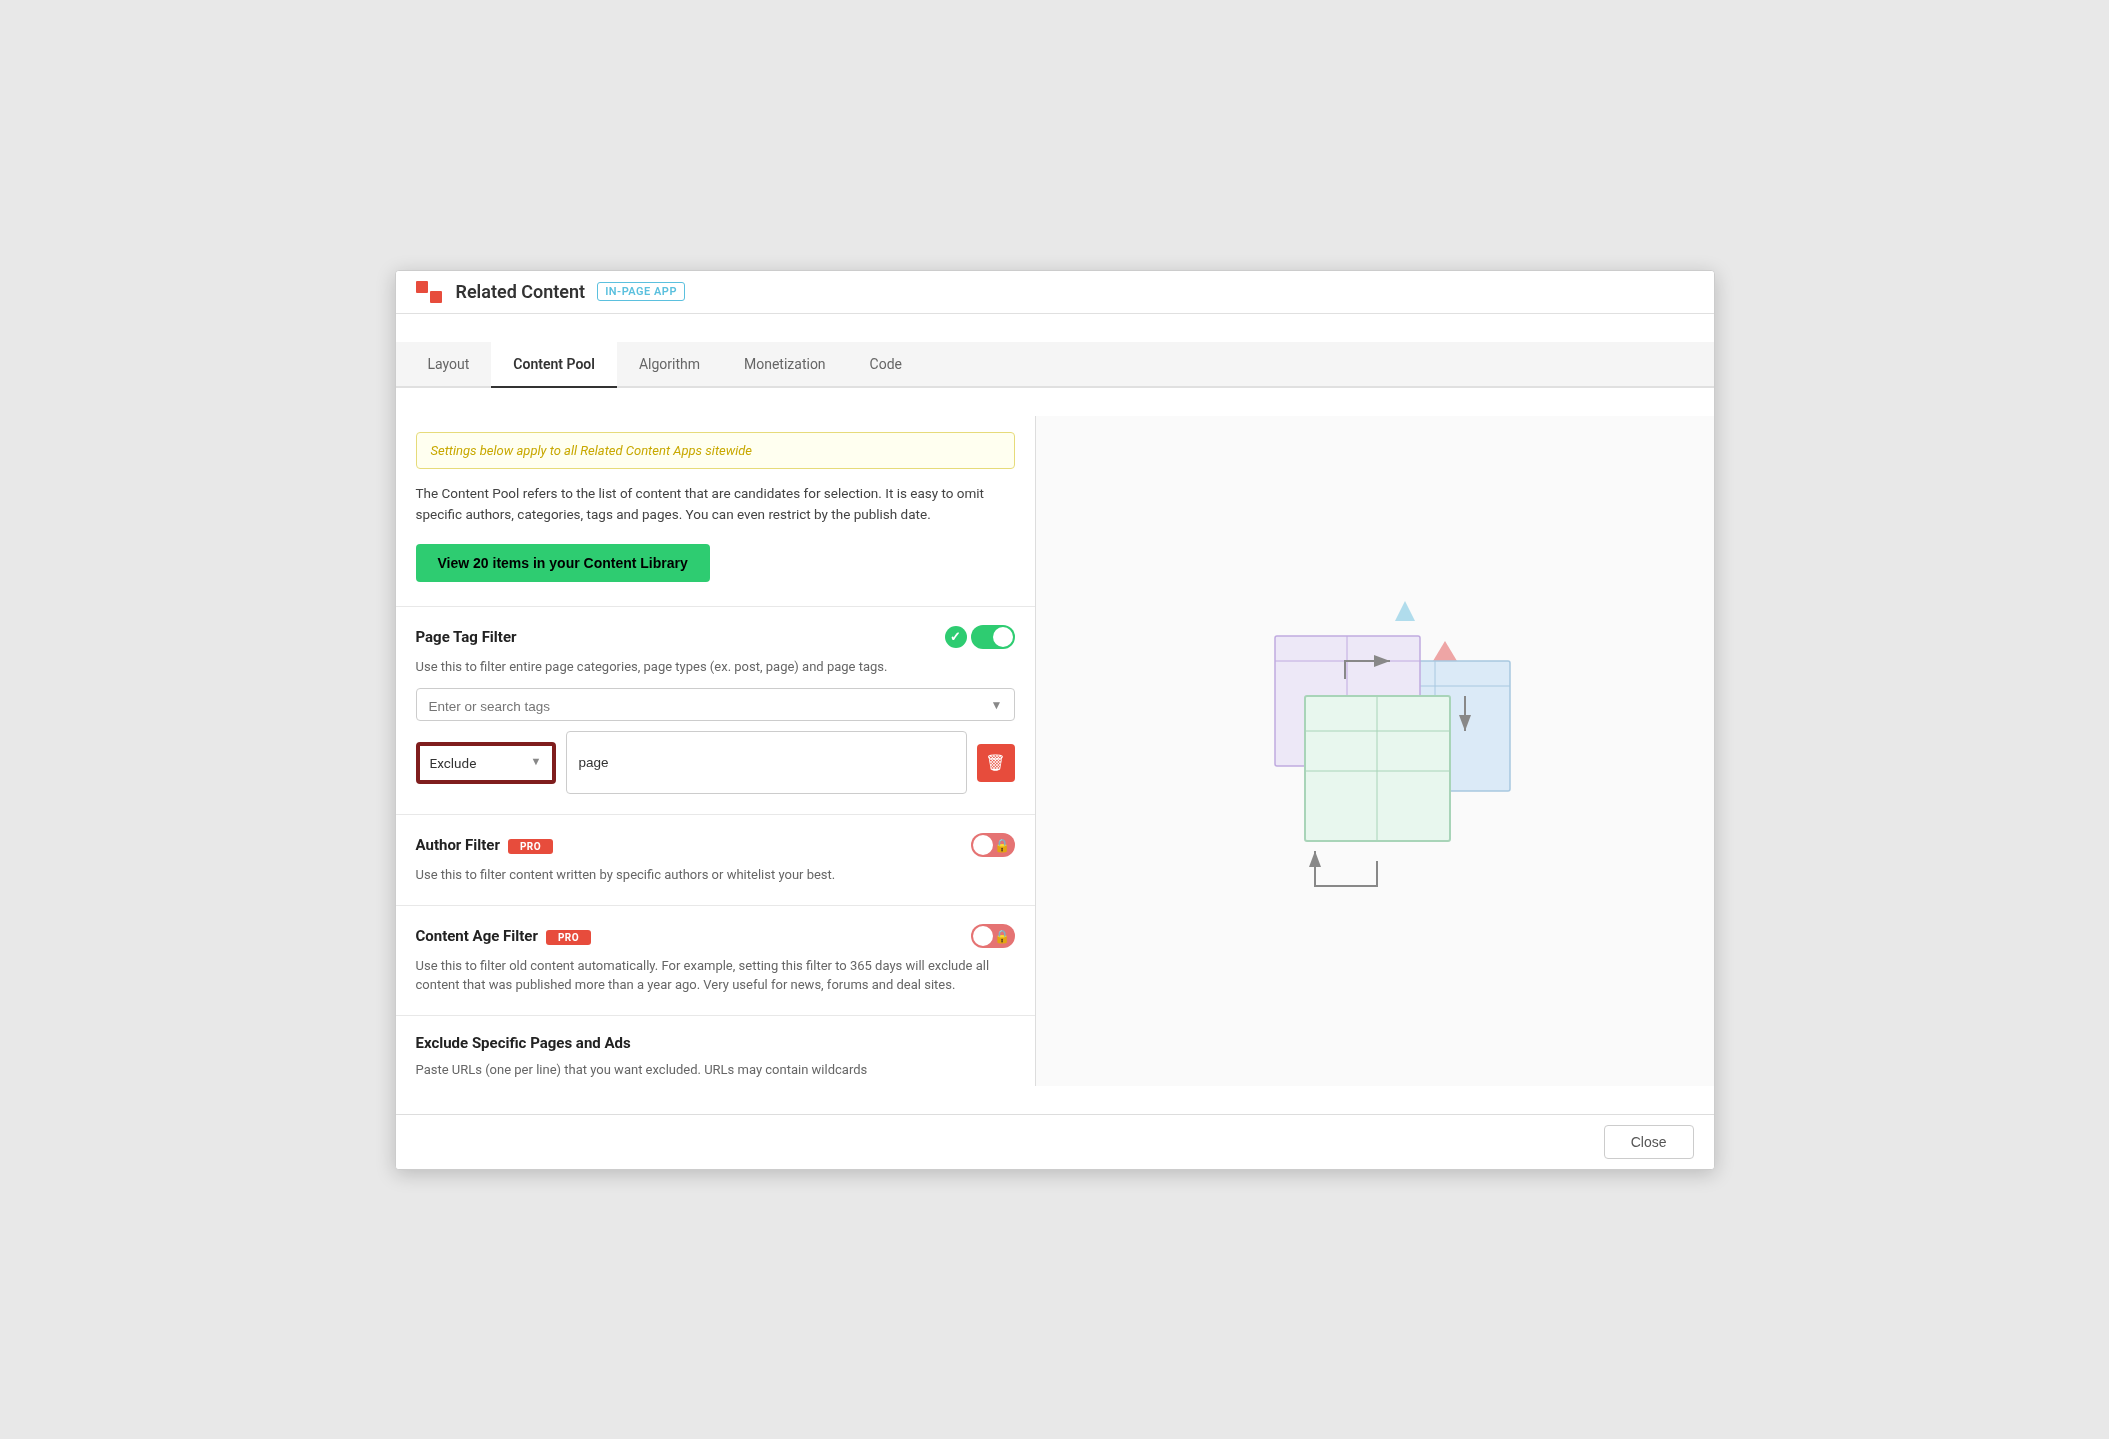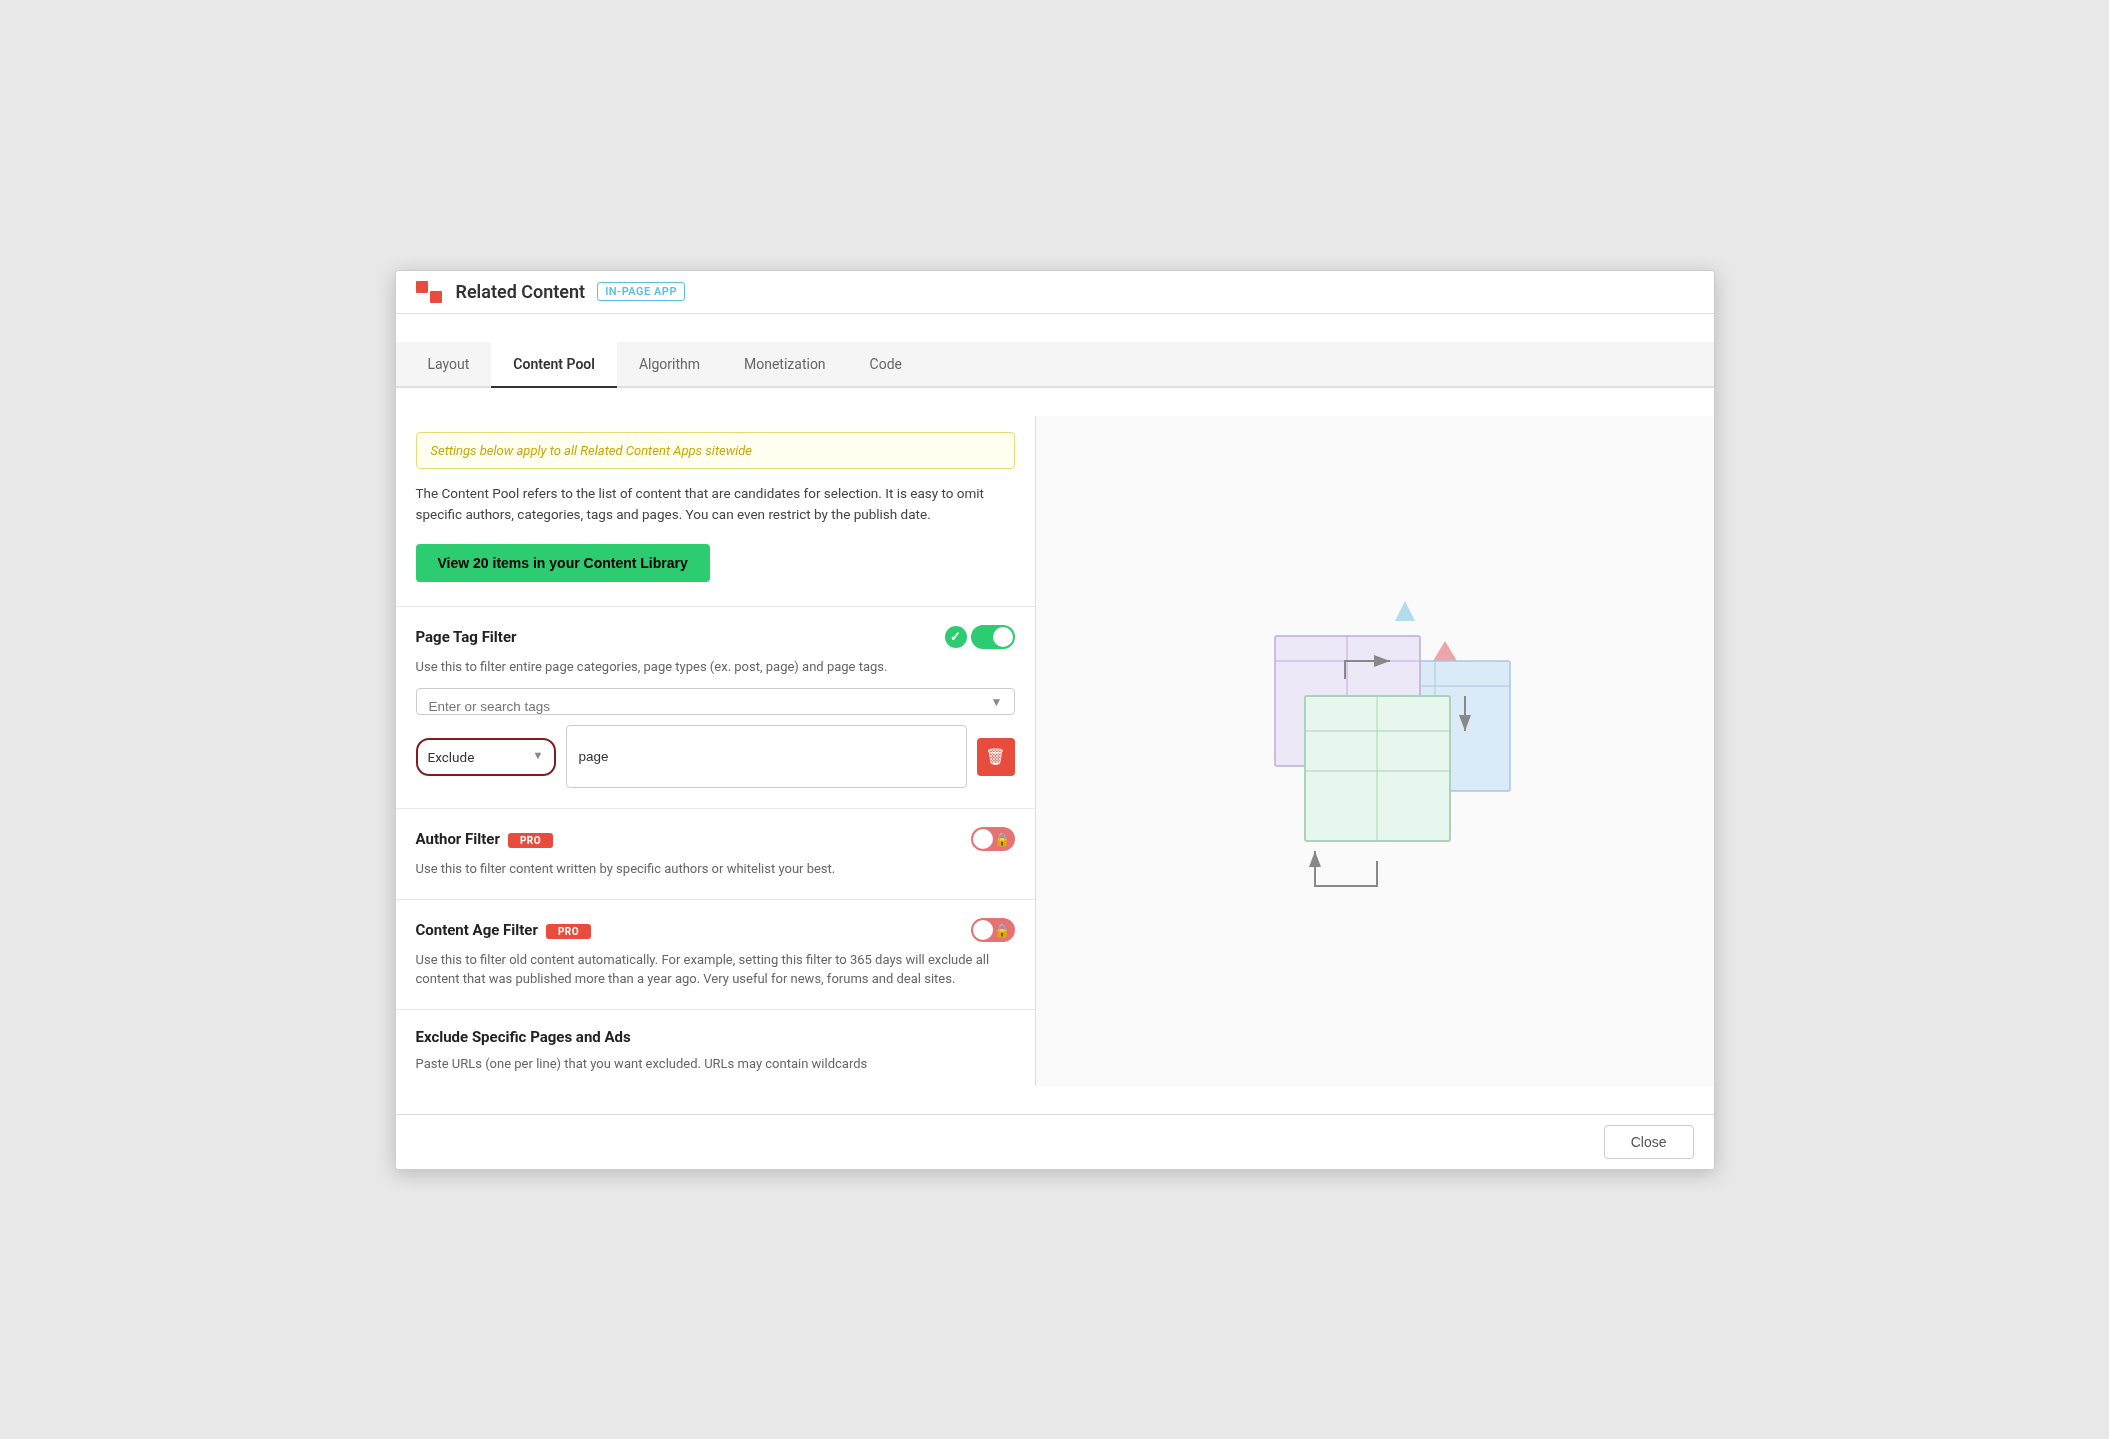--- a/index.html
+++ b/index.html
@@ -223,21 +223,21 @@
       top: 50%;
       transform: translateY(-50%);
     }
     
     .search-input-wrapper {
       position: relative;
       margin-bottom: 10px;
     }
     .search-input {
       width: 100%;
-      padding: 10px 36px 0 12px;
+      padding: 10px 36px 6px 12px;
       border: 1px solid #ccc;
       border-radius: 4px;
       font-size: 13.5px;
       color: #aaa;
       outline: none;
     }
     .dropdown-arrow {
       position: absolute;
       right: 12px;
       top: 50%;
@@ -247,22 +247,22 @@
     }
     
     .tag-row {
       display: flex;
       align-items: center;
       gap: 10px;
       margin-bottom: 10px;
     }
     .exclude-select {
       display: flex;
-      border: 2px solid #7f1d1d;
-      border-radius: 13px;
+      border: 4px solid #7f1d1d;
+      border-radius: 4px;
       padding: 9px 10px;
       font-size: 13.5px;
       color: #333;
       background: #fff;
       cursor: pointer;
       min-width: 140px;
       gap: 8px;
     }
     .exclude-select .arrow { color: #888; font-size: 11px; margin-left: auto; }
     .tag-value {

